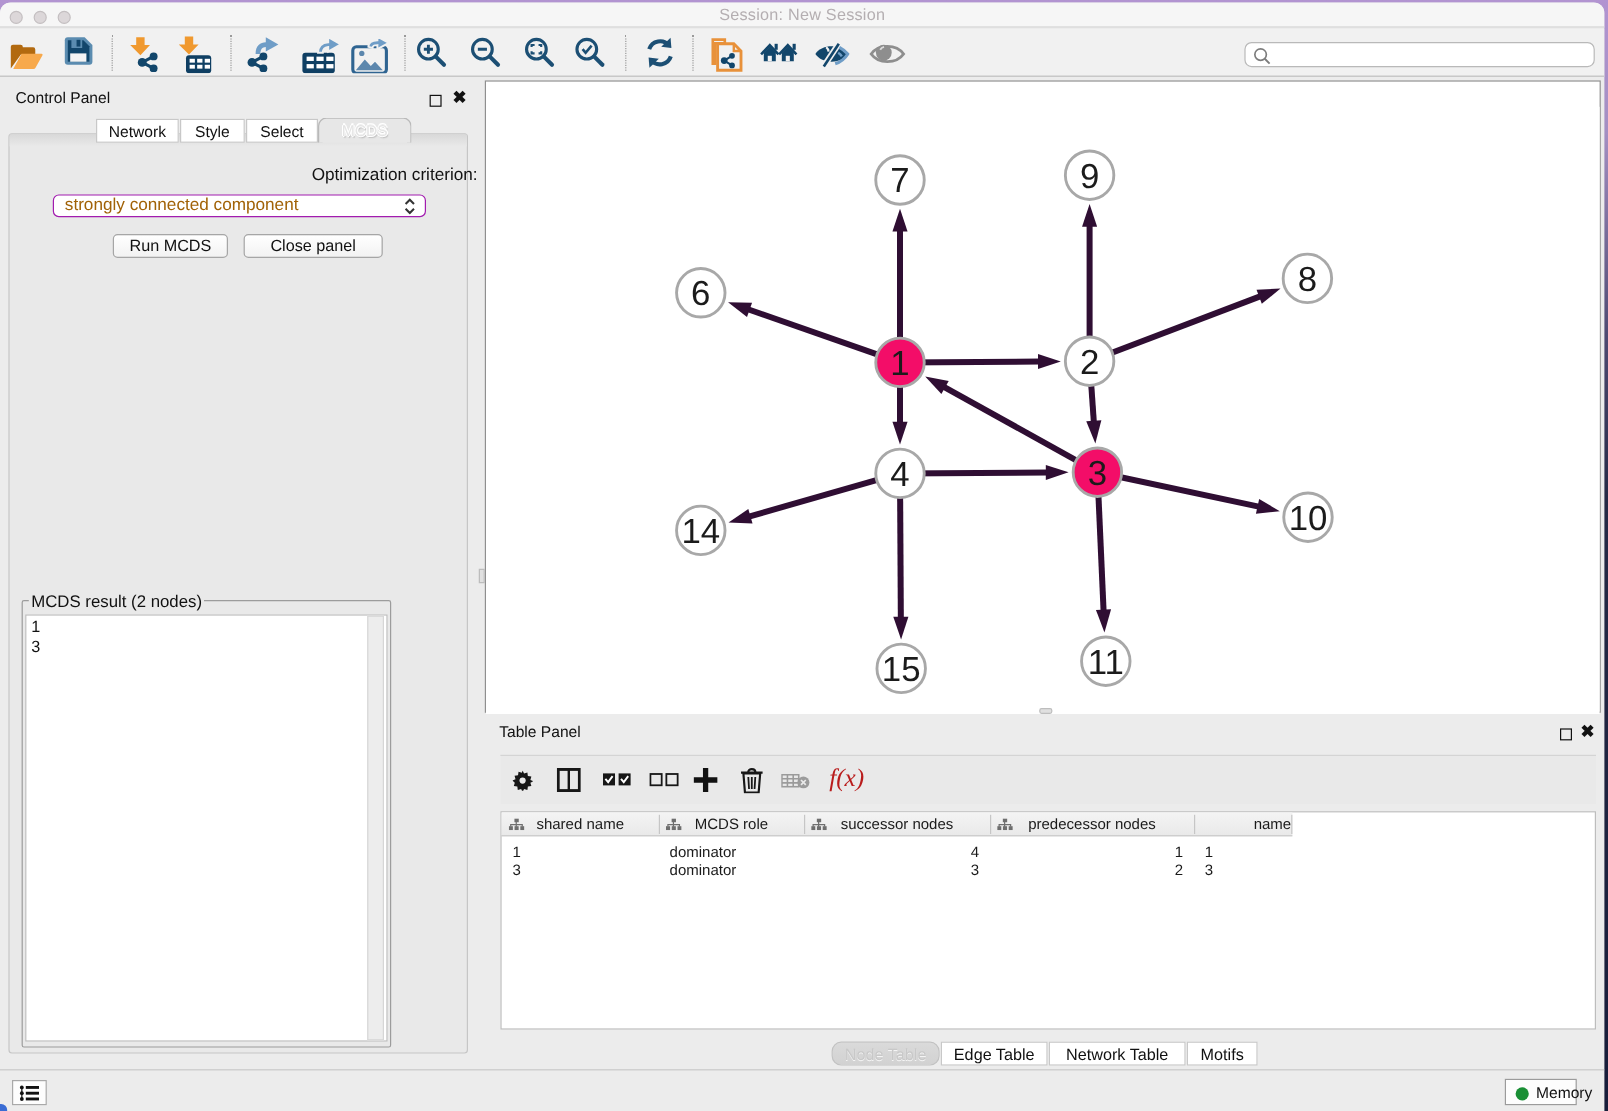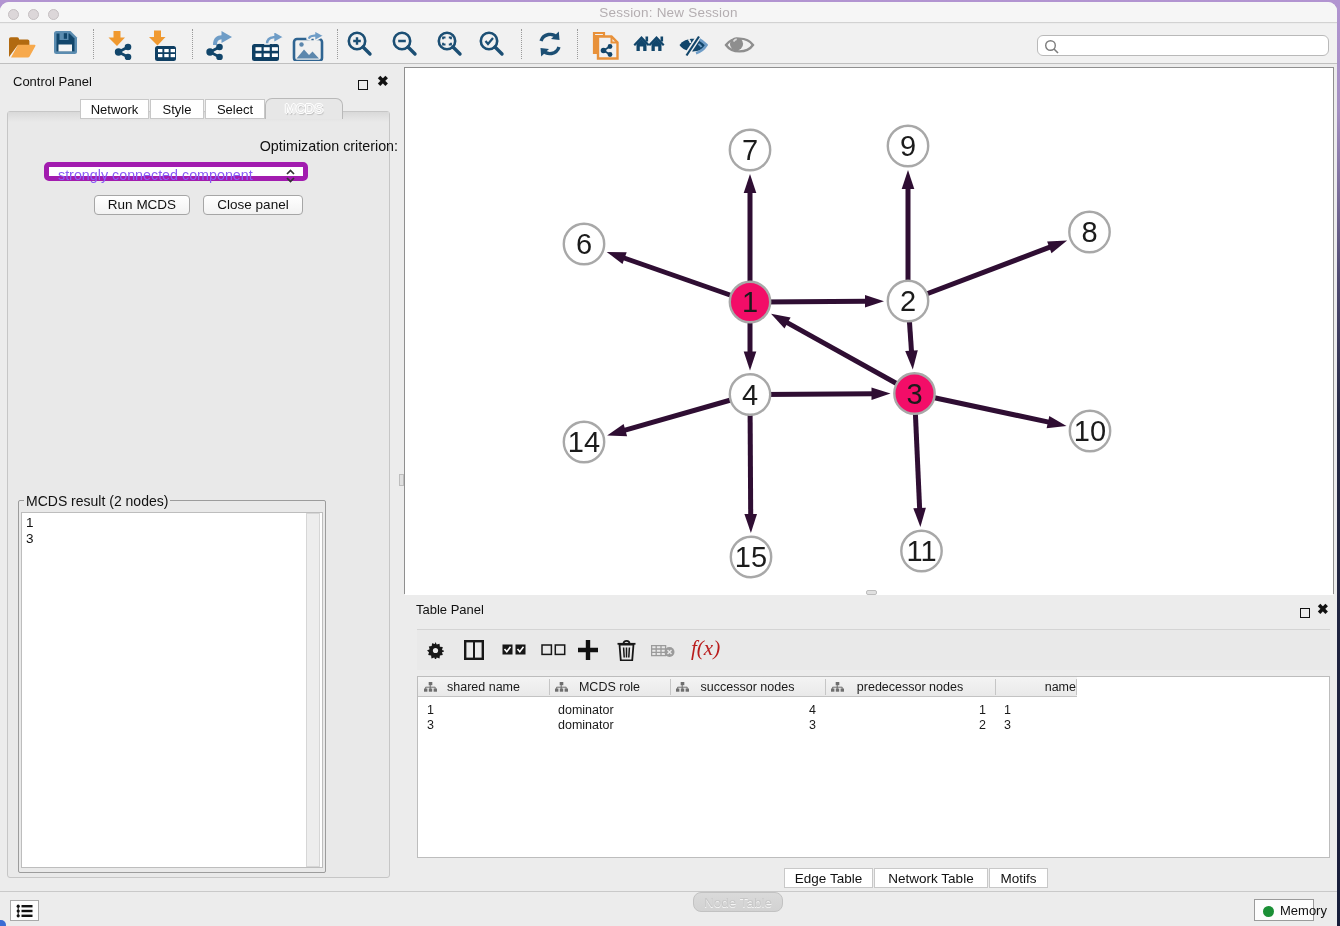--- a/index.html
+++ b/index.html
@@ -18,38 +18,38 @@
 #searchbox { position:absolute; left:1037px; top:11px; width:292px; height:21px; background:#fff; border:1px solid #b9b9b9; border-radius:6px; }
 
 #cp-title { position:absolute; left:13px; top:72px; font-size:13px; color:#111; }
 .float-ic { width:10px; height:10px; border:1.6px solid #111; display:inline-block; }
 .panel-x { font-size:14px; color:#111; font-weight:bold; }
 .tab { position:absolute; top:97px; height:20px; background:#fff; border:1px solid #c8c8c8; font-size:13px; color:#111; text-align:center; line-height:19px; z-index:3; }
 .tabsel { background:#e7e7e7; color:#e4e4e4; text-shadow:-1px 0 #fff,1px 0 #fff,0 -1px #fff,0 1px #fff,1px 2px 1px #bdbdbd; border-radius:7px 7px 0 0; border:1px solid #b9b9b9; border-bottom:none; z-index:2; }
 #cp-body { position:absolute; left:7px; top:109px; width:383px; height:767px; background:#e9e9e9; border:1px solid #c6c6c6; border-radius:3px; }
 #cp-body:before { content:""; position:absolute; left:0; top:0; right:0; height:10px; background:linear-gradient(180deg,#d9d9d9,#e9e9e9); }
 #opt-label { position:absolute; left:0; top:136px; width:398px; text-align:right; font-size:14.3px; color:#111; }
-#dropdown { position:absolute; left:44px; top:160px; width:264px; height:19px; background:#fff; border:5px solid #a21caf; border-radius:5px; font-size:14.3px; color:#8b5cf6; line-height:17px; padding-left:9px; }
+#dropdown { position:absolute; left:44px; top:160px; width:311px; height:19px; background:#fff; border:1px solid #a21caf; border-radius:5px; font-size:14.3px; color:#a16207; line-height:17px; padding-left:9px; }
 .btn { position:absolute; top:193px; height:20px; background:linear-gradient(180deg,#ffffff,#f2f2f2); border:1px solid #a6a6a6; border-radius:4px; font-size:13.5px; color:#111; text-align:center; line-height:18px; }
 #fieldset { position:absolute; left:18px; top:498px; width:308px; height:373px; border:1px solid #9c9c9c; border-radius:2px; }
 #fs-legend { position:absolute; left:5px; top:-8px; background:#e9e9e9; font-size:14px; color:#111; padding:0 2px; }
 #fs-text { position:absolute; left:2px; top:11px; right:2px; bottom:4px; background:#fff; border:1px solid #bdbdbd; font-size:13.5px; color:#111; line-height:16px; padding:2px 0 0 4px; }
 #fs-scroll { position:absolute; right:5px; top:12px; width:14px; bottom:5px; background:#ededed; border:1px solid #d6d6d6; }
 
 #statusline { position:absolute; left:0; right:0; top:889px; height:1px; background:#c9c9c9; }
 #listbtn { position:absolute; left:10px; top:898px; width:29px; height:21px; background:#fdfdfd; border:1px solid #a9a9a9; }
 #membtn { position:absolute; left:1254px; top:897px; width:60px; height:22px; background:#fdfdfd; border:1px solid #9b9b9b; font-size:13px; color:#111; }
 #membtn .dot { position:absolute; left:8px; top:5.5px; width:11px; height:11px; border-radius:50%; background:#1a8f35; }
 #corner-blue { position:absolute; left:-4px; bottom:-4px; width:10px; height:10px; border-radius:50%; background:#3a6cd4; }
 .hdrsep { top:2px; height:16px; width:1px; background:#c6c6c6; }
 .hdrlbl { position:absolute; top:3px; text-align:center; font-size:12.5px; color:#1a1a1a; }
 .treeic { top:5px; }
 .cell { position:absolute; font-size:12.5px; color:#1a1a1a; }
 .btab { position:absolute; top:866px; height:20px; background:#fff; border:1px solid #c8c8c8; font-size:13.5px; color:#111; text-align:center; line-height:19px; z-index:3; }
-.btabsel { background:linear-gradient(180deg,#dadada,#d2d2d2); color:#c8c8c8; text-shadow:0 1px 0 #f5f5f5; border-radius:8px; border:1px solid #c2c2c2;margin-top:24px; }
+.btabsel { background:linear-gradient(180deg,#dadada,#d2d2d2); color:#c8c8c8; text-shadow:0 1px 0 #f5f5f5; border-radius:8px; border:1px solid #c2c2c2; }
 </style>
 </head>
 <body>
 <div id="win">
 <div id="titlebar">
   <div class="tl" style="left:8px"></div>
   <div class="tl" style="left:28px"></div>
   <div class="tl" style="left:48px"></div>
   <div id="wintitle">Session: New Session</div>
 </div>
@@ -203,21 +203,21 @@
 <div class="tab" style="left:205px;width:60px">Select</div>
 <div class="tab tabsel" style="left:265px;width:78px;top:96px;height:21px">MCDS</div>
 <div id="opt-label">Optimization criterion:</div>
 <div id="dropdown">strongly connected component
   <svg style="position:absolute;right:7px;top:2px" width="11" height="14" viewBox="0 0 11 14">
     <path d="M2 5 L5.5 1.5 L9 5" fill="none" stroke="#333" stroke-width="1.7"></path>
     <path d="M2 9 L5.5 12.5 L9 9" fill="none" stroke="#333" stroke-width="1.7"></path>
   </svg>
 </div>
 <div class="btn" style="left:94px;width:96px">Run MCDS</div>
-<div class="btn" style="left:203px;width:100px">Close panel</div>
+<div class="btn" style="left:203px;width:116px">Close panel</div>
 <div id="fieldset">
   <div id="fs-legend">MCDS result (2 nodes)</div>
   <div id="fs-text">1<br>3</div>
   <div id="fs-scroll"></div>
 </div>
 
 <div id="statusline"></div>
 <div id="listbtn">
   <svg style="position:absolute;left:5px;top:3px" width="18" height="14" viewBox="0 0 18 14">
     <circle cx="2.2" cy="2.2" r="1.6" fill="#111"></circle>

